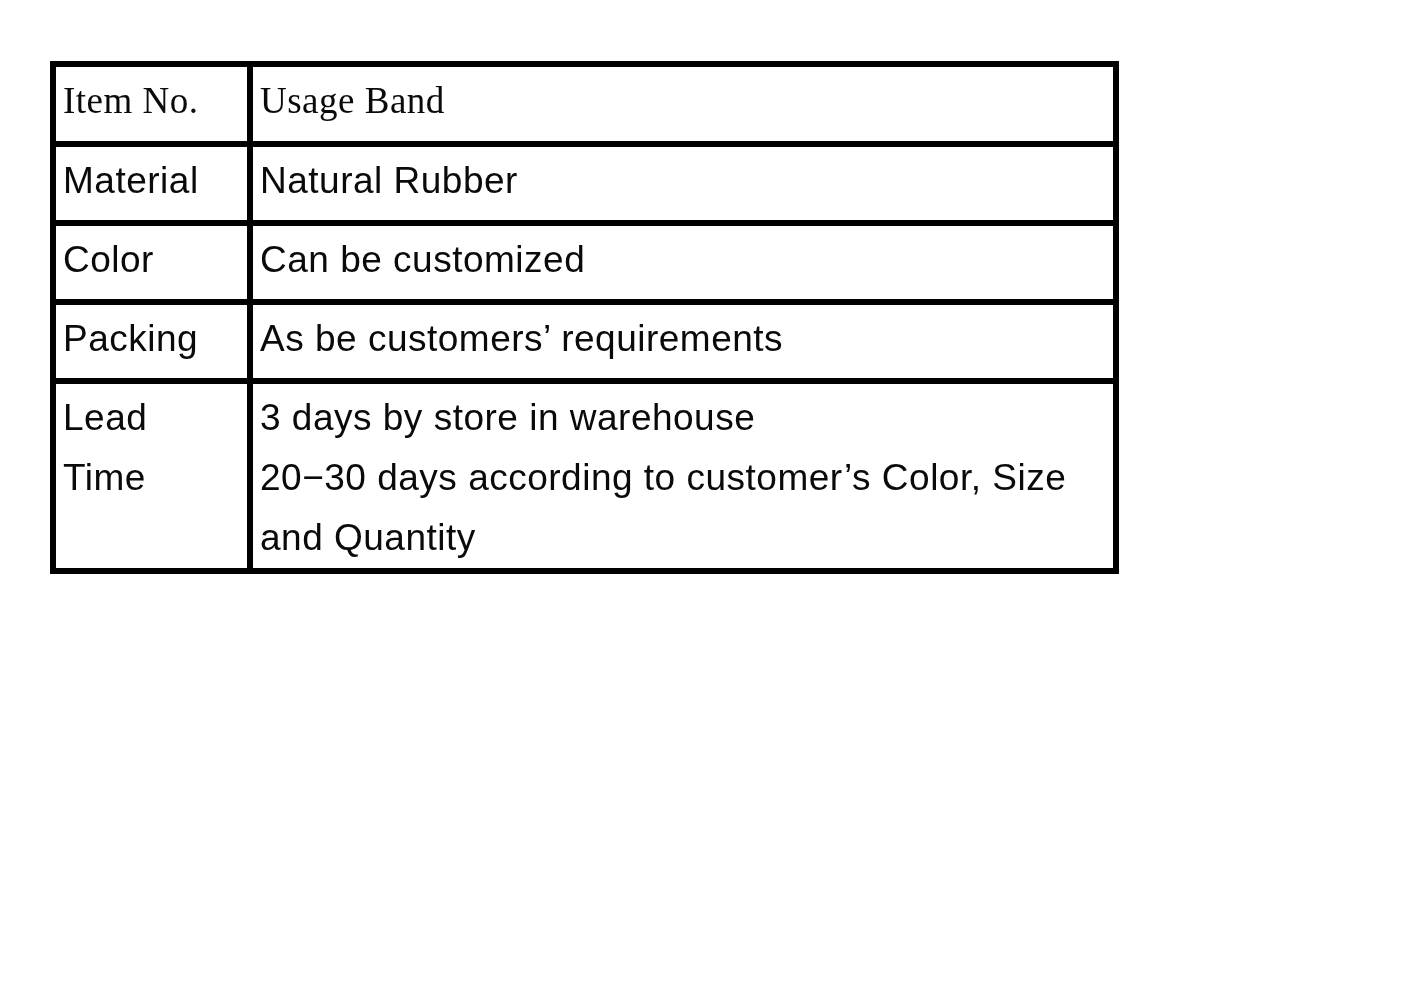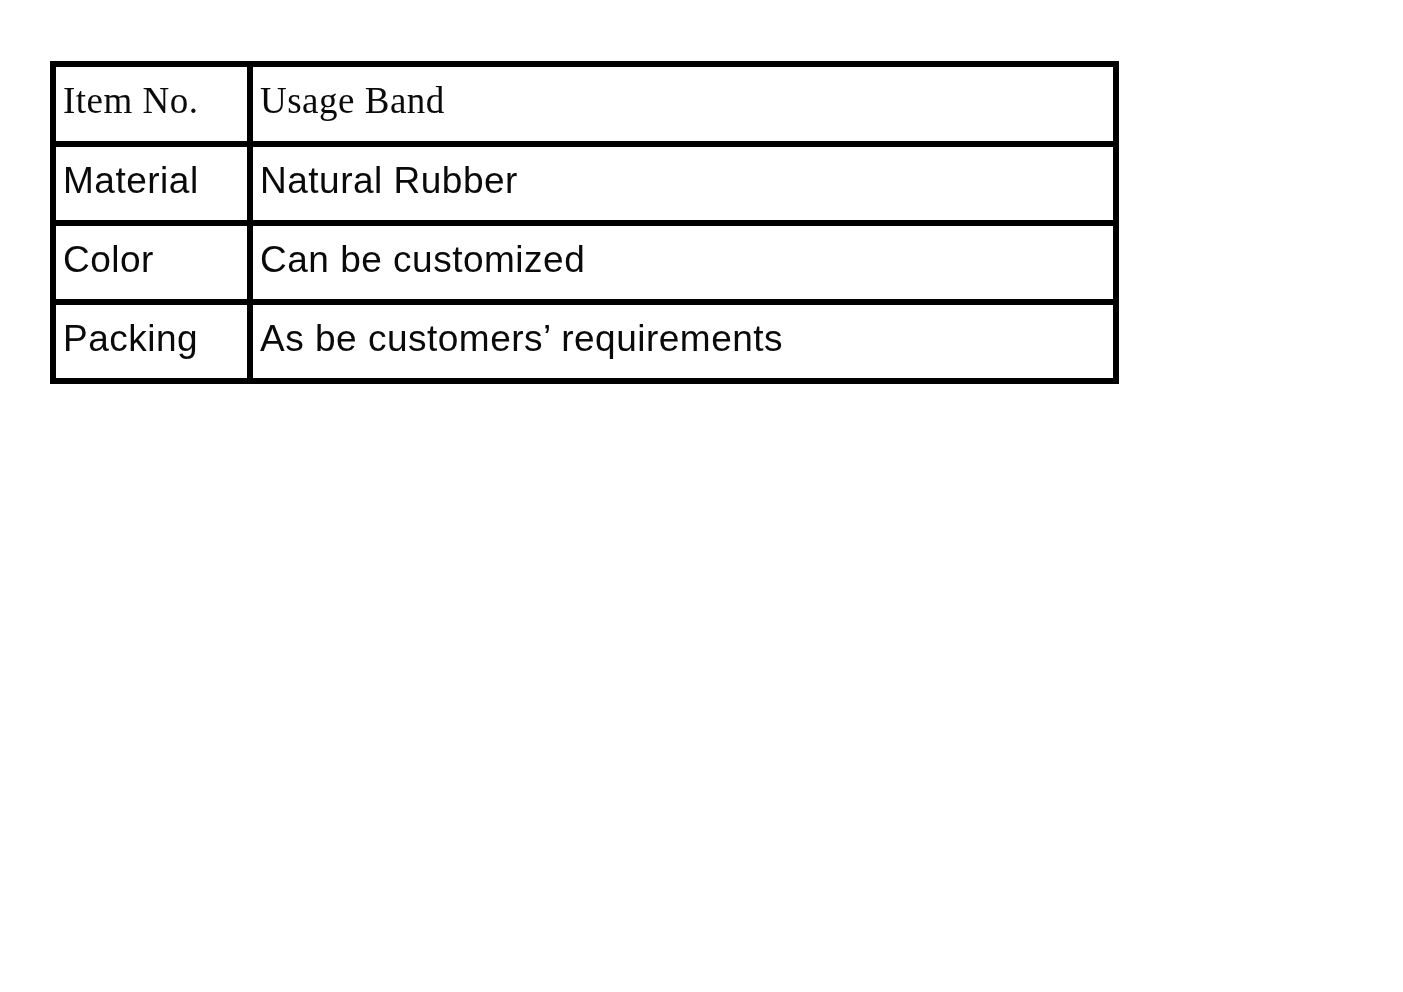--- a/index.html
+++ b/index.html
@@ -59,14 +59,20 @@
       <td>Natural Rubber</td>
     </tr>
     <tr class="r-1line">
       <td>Color</td>
       <td>Can be customized</td>
     </tr>
     <tr class="r-1line">
       <td>Packing</td>
       <td>As be customers’ requirements</td>
     </tr>
+    <tr class="r-3line">
+      <td>Lead Time</td>
+      <td>3 days by store in warehouse
+20−30 days according to customer’s Color, Size
+and Quantity</td>
+    </tr>
   </tbody>
 </table>
 
 </body></html>

